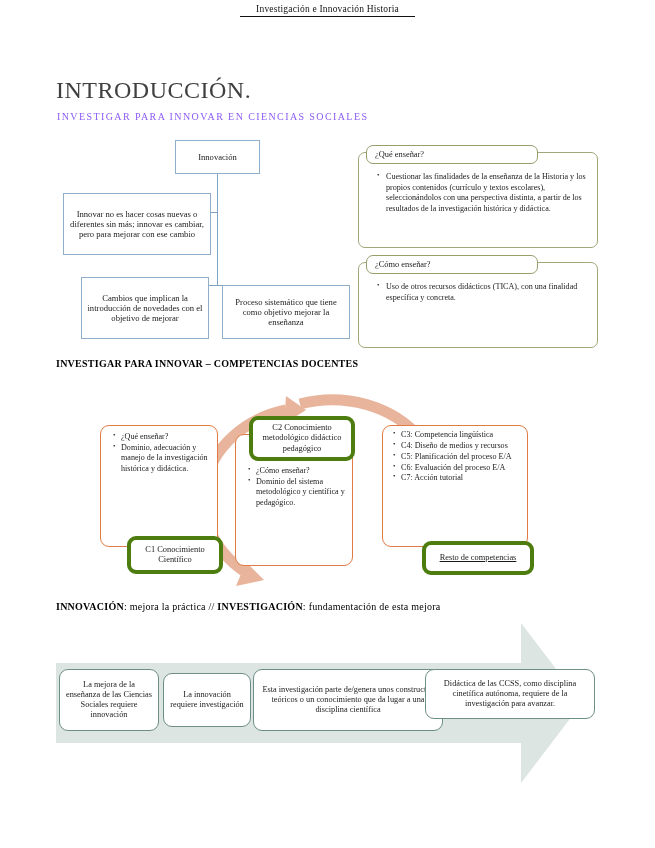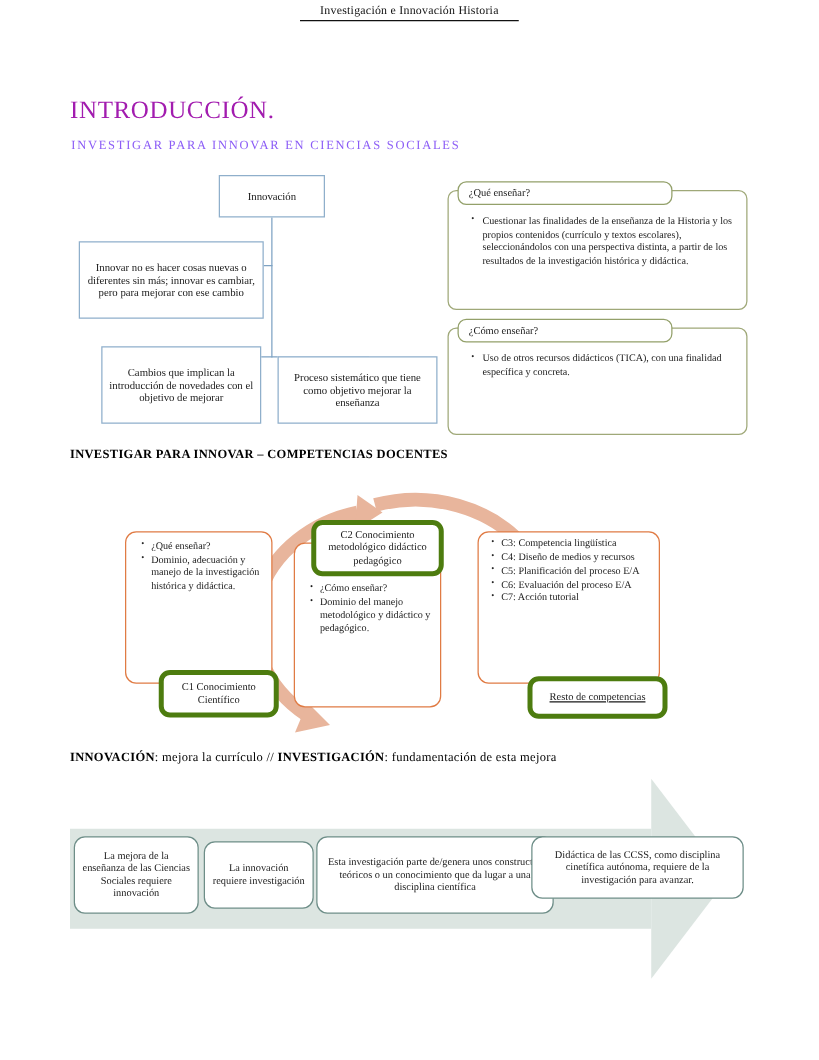--- a/index.html
+++ b/index.html
@@ -32,24 +32,24 @@
     width: 175px;
     height: 1px;
     background: #111;
   }
 
   
   .title-main {
     position: absolute;
     left: 56px;
     top: 78px;
-    font-size: 20px;
+    font-size: 24px;
     font-weight: 400;
     letter-spacing: .5px;
-    color: #a21caf;
+    color: #404040;
     line-height: 1;
   }
   .title-sub {
     position: absolute;
     left: 57px;
     top: 112px;
     font-size: 10px;
     letter-spacing: 1.4px;
     color: #8b5cf6;
     line-height: 1;
@@ -287,40 +287,40 @@
   <span>C1 Conocimiento Científico</span>
 </div>
 
 <div class="orange-panel" style="left:235px; top:434px; width:118px; height:132px;"></div>
 <div class="orange-chip" style="left:249px; top:416px; width:106px; height:45px;">
   <span>C2 Conocimiento metodológico didáctico pedagógico</span>
 </div>
 <div class="orange-list" style="left:246px; top:466px; width:104px;">
   <ul>
     <li>¿Cómo enseñar?</li>
-    <li>Dominio del manejo metodológico y didáctico y pedagógico.</li>
+    <li>Dominio del sistema metodológico y científica y pedagógico.</li>
   </ul>
 </div>
 
 <div class="orange-panel" style="left:382px; top:425px; width:146px; height:122px;"></div>
 <div class="orange-list" style="left:391px; top:430px; width:134px;">
   <ul>
     <li>C3: Competencia lingüística</li>
     <li>C4: Diseño de medios y recursos</li>
     <li>C5: Planificación del proceso E/A</li>
     <li>C6: Evaluación del proceso E/A</li>
     <li>C7: Acción tutorial</li>
   </ul>
 </div>
 <div class="orange-chip" style="left:422px; top:541px; width:112px; height:34px;text-decoration:underline;">
   <span>Resto de competencias</span>
 </div>
 
 <div class="sec-head mixed" style="left:56px; top:601px;">
-  <b>INNOVACIÓN</b><span>: mejora la currículo // </span><b>INVESTIGACIÓN</b><span>: fundamentación de esta mejora</span>
+  <b>INNOVACIÓN</b><span>: mejora la práctica // </span><b>INVESTIGACIÓN</b><span>: fundamentación de esta mejora</span>
 </div>
 
 <div class="chev-band" style="left:56px; top:663px; width:465px; height:80px;"></div>
 <div class="chev-head" style="left:521px; top:623px; border-top:80px solid transparent; border-bottom:80px solid transparent; border-left:61px solid #DCE5E1;"></div>
 
 <div class="teal-box" style="left:59px; top:669px; width:100px; height:62px;">
   <span>La mejora de la enseñanza de las Ciencias Sociales requiere innovación</span>
 </div>
 <div class="teal-box" style="left:163px; top:673px; width:88px; height:54px;">
   <span>La innovación requiere investigación</span>

